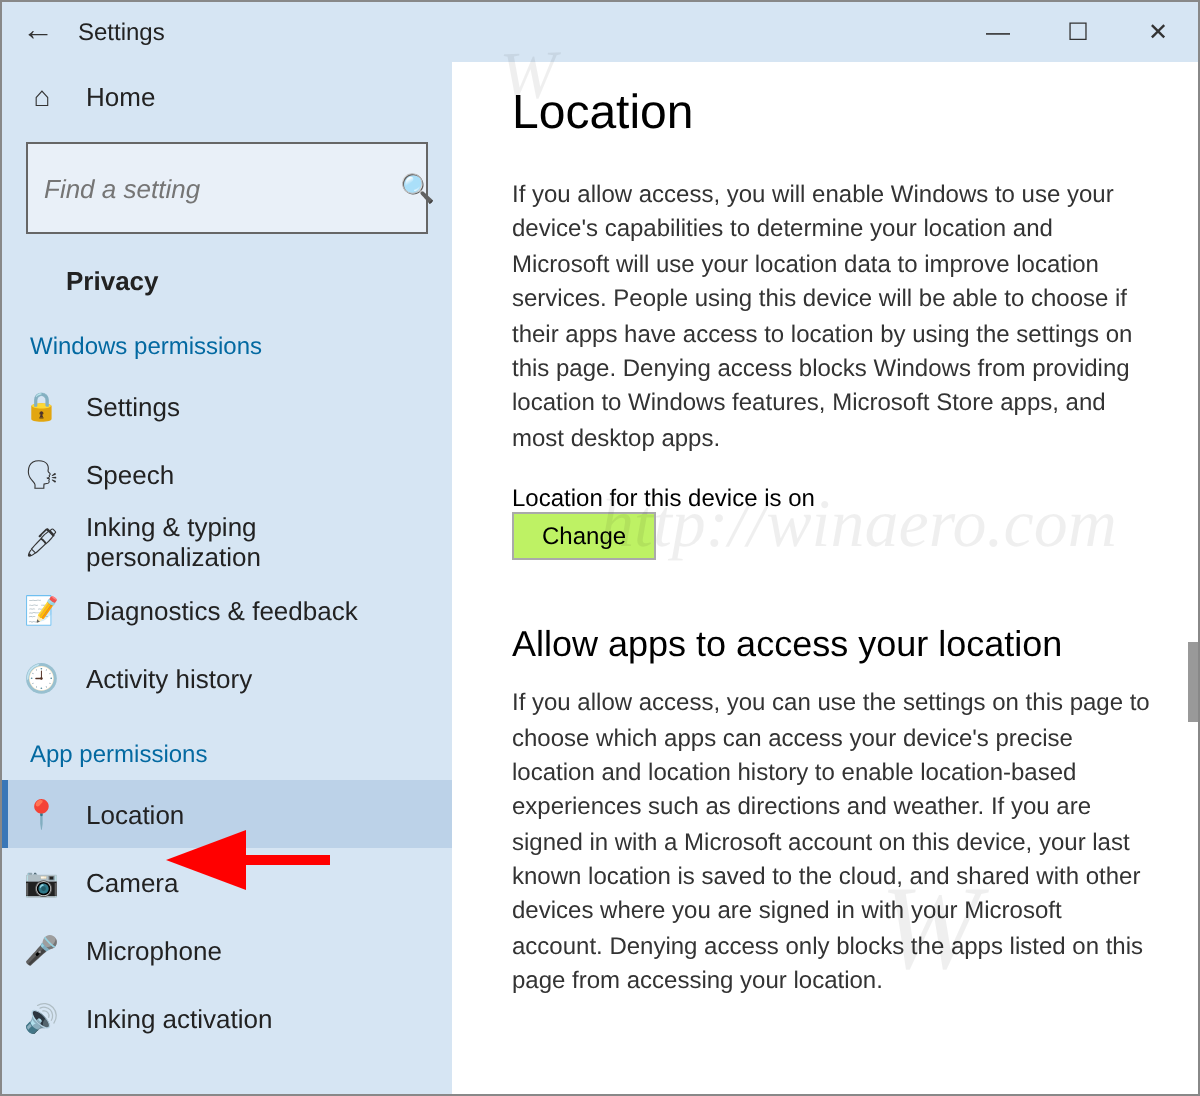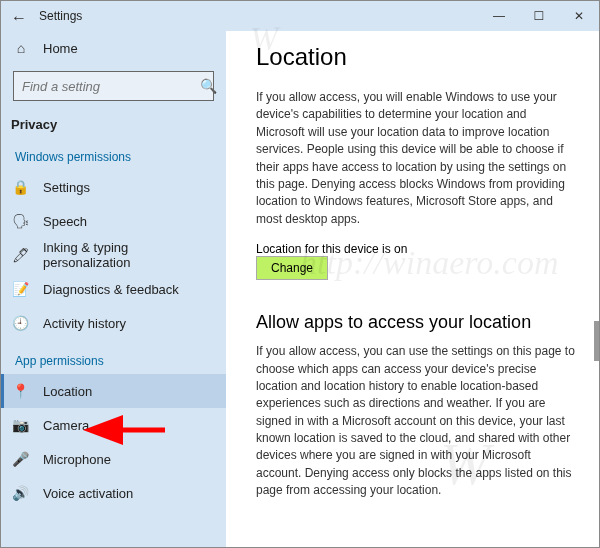--- a/index.html
+++ b/index.html
@@ -8,24 +8,24 @@
   .titlebar { height: 30px; display: flex; align-items: center; background: #d6e5f3; border-bottom: 0; }
   .titlebar .back { width: 36px; text-align: center; font-size: 16px; color: #333; }
   .titlebar .title { flex: 1; font-size: 12px; color: #222; padding-left: 2px; }
   .titlebar .winbtns { display: flex; }
   .titlebar .wb { width: 40px; height: 30px; display: flex; align-items: center; justify-content: center; font-size: 12px; color: #333; }
   .body { flex: 1; display: flex; overflow: hidden; }
   .sidebar { width: 225px; background: #d6e5f3; display: flex; flex-direction: column; font-size: 13px; color: #222; overflow: hidden; }
   .side-item { display: flex; align-items: center; height: 34px; padding: 0 12px; gap: 14px; }
   .side-item.selected { background: #bcd2e8; border-left: 3px solid #3a77b7; padding-left: 9px; }
   .side-item .ic { width: 16px; height: 16px; display: inline-flex; align-items: center; justify-content: center; font-size: 14px; color: #333; }
-  .searchbox { margin: 6px 12px 10px 12px; height: 30px; border: 1px solid #666; background: #e9f0f8; display: flex; align-items: center; padding: 0 8px; }
+  .searchbox { margin: 6px 12px 10px 12px; height: 46px; border: 1px solid #666; background: #e9f0f8; display: flex; align-items: center; padding: 0 8px; }
   .searchbox input { flex: 1; border: none; outline: none; background: transparent; font-size: 13px; font-style: italic; color: #555; }
   .searchbox .sic { font-size: 14px; color: #333; }
-  .navlabel { font-weight: 600; font-size: 13px; padding: 6px 14px 4px 10px; }
+  .navlabel { font-weight: 600; font-size: 13px; padding: 6px 14px 4px 32px; }
   .grouplabel { font-size: 12px; color: #0369a1; padding: 14px 28px 6px 14px; }
   .content { flex: 1; overflow-y: auto; padding: 12px 24px 12px 30px; position: relative; }
   .content h1 { font-size: 24px; font-weight: 400; margin-bottom: 18px; }
   .content h2 { font-size: 18px; font-weight: 400; margin-bottom: 10px; margin-top: 6px; }
   .content p { font-size: 12px; color: #333; line-height: 1.45; margin-bottom: 14px; }
   .content .statusline { font-size: 12px; margin-bottom: 0; }
   .btn { display: inline-block; background: #bef264; border: 1px solid #aaa; padding: 4px 14px; font-size: 12px; margin-bottom: 26px; }
   .scroll-thumb { position:absolute; right:0; top:290px; width:5px; height:40px; background:#999; }
   .arrow-annot { position: absolute; left: 105px; top: 415px; pointer-events: none; z-index: 10; }
   .arrow-annot svg { overflow: visible; }
@@ -87,21 +87,21 @@
       <div class="side-item">
         <span class="ic">📷</span>
         <span>Camera</span>
       </div>
       <div class="side-item">
         <span class="ic">🎤</span>
         <span>Microphone</span>
       </div>
       <div class="side-item">
         <span class="ic">🔊</span>
-        <span>Voice activation</span>
+        <span>Inking activation</span>
       </div>
     </div>
 
     <div class="content">
       <h1>Location</h1>
 
       <p>If you allow access, you will enable Windows to use your device's capabilities to determine your location and Microsoft will use your location data to improve location services. People using this device will be able to choose if their apps have access to location by using the settings on this page. Denying access blocks Windows from providing location to Windows features, Microsoft Store apps, and most desktop apps.</p>
       <div class="statusline">Location for this device is on</div>
       <div class="btn">Change</div>
 

